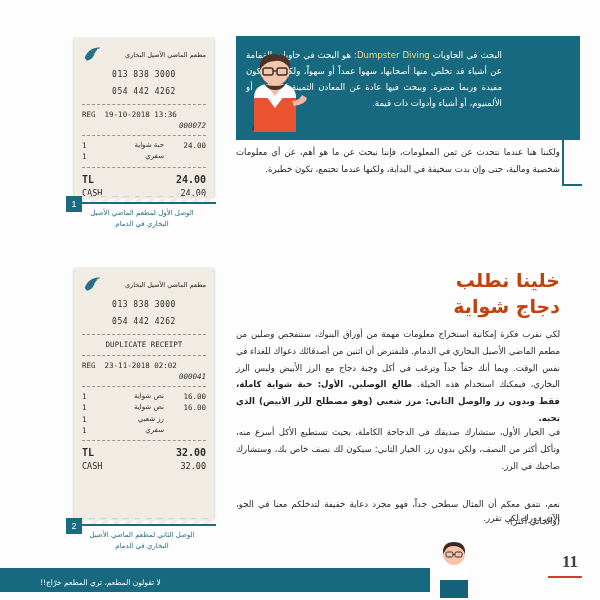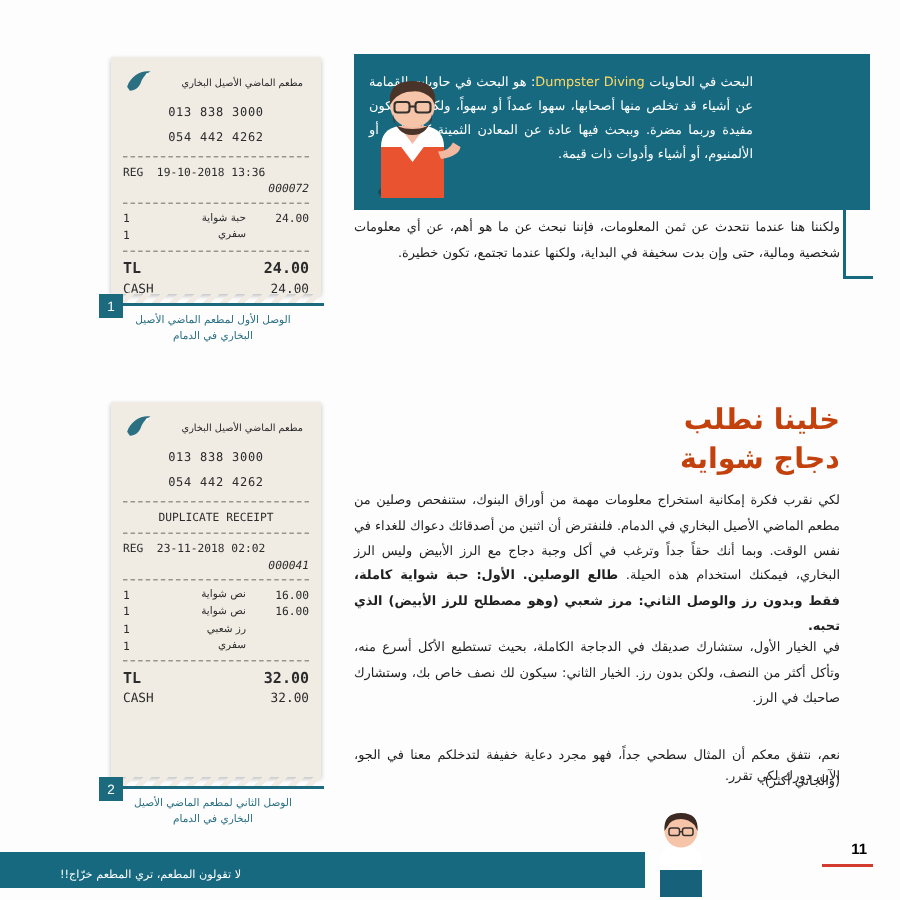--- a/index.html
+++ b/index.html
@@ -35,22 +35,22 @@
     content: "";
     position: absolute;
     left: 0; right: 0; bottom: -6px;
     height: 7px;
     background:
       repeating-linear-gradient(135deg, #f0ece4 0 4px, transparent 4px 8px);
   }
   .r-logo {
     display: flex;
     align-items: center;
-    justify-content: flex-start;
-    gap: 17px;
+    justify-content: space-between;
+    gap: 5px;
     margin-bottom: 4px;
   }
   .r-bird {
     width: 22px; height: 22px;
     flex: 0 0 auto;
   }
   .r-bird svg { width: 22px; height: 22px; display:block; }
   .r-arabic {
     font-family: "DejaVu Sans", sans-serif;
     font-size: 6.5px;
@@ -199,23 +199,23 @@
     left: 40px;
     color: #ffffff;
     font-family: "DejaVu Sans", sans-serif;
     font-size: 7.5px;
     direction: rtl;
   }
   .page-num {
     position: absolute;
     right: 22px;
     bottom: 28px;
-    color: #000000;
-    font-family: Liberation Sans, sans-serif;
-    font-size: 10px;
+    color: #404040;
+    font-family: Liberation Serif, serif;
+    font-size: 17px;
     font-weight: bold;
   }
   .page-rule {
     position: absolute;
     right: 18px;
     bottom: 22px;
     width: 34px;
     height: 2px;
     background: #d23b2e;
   }

